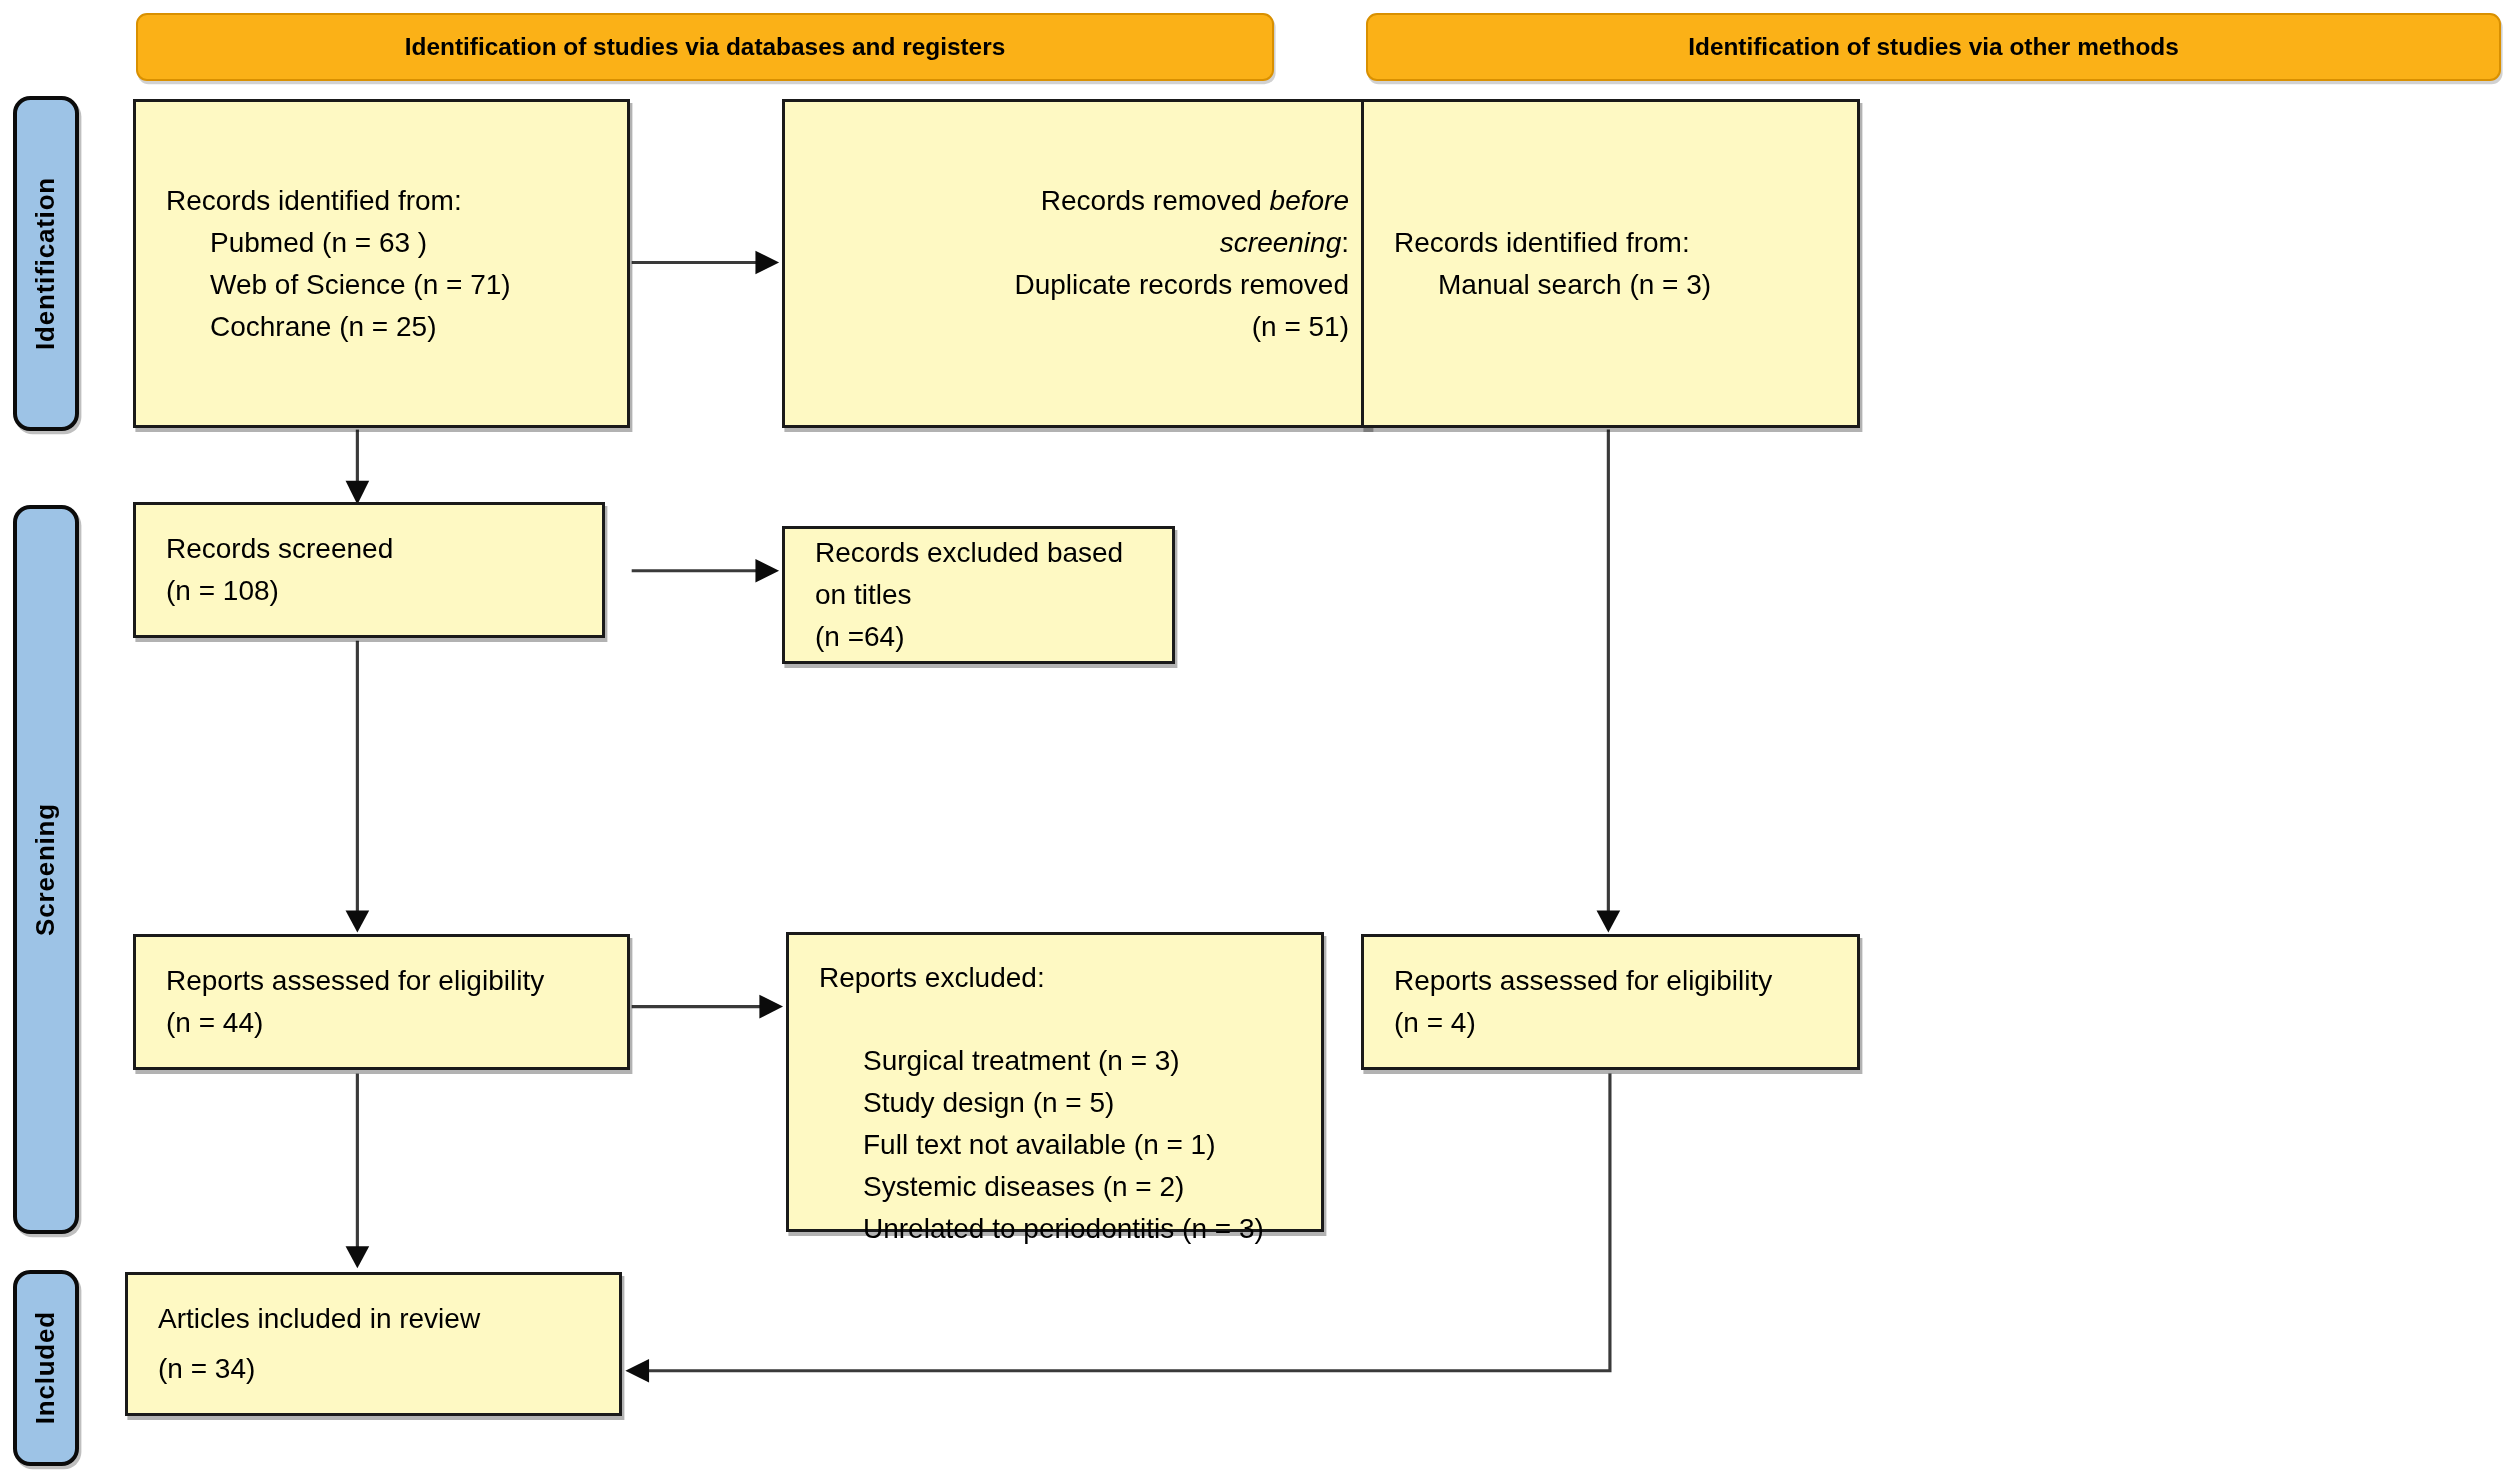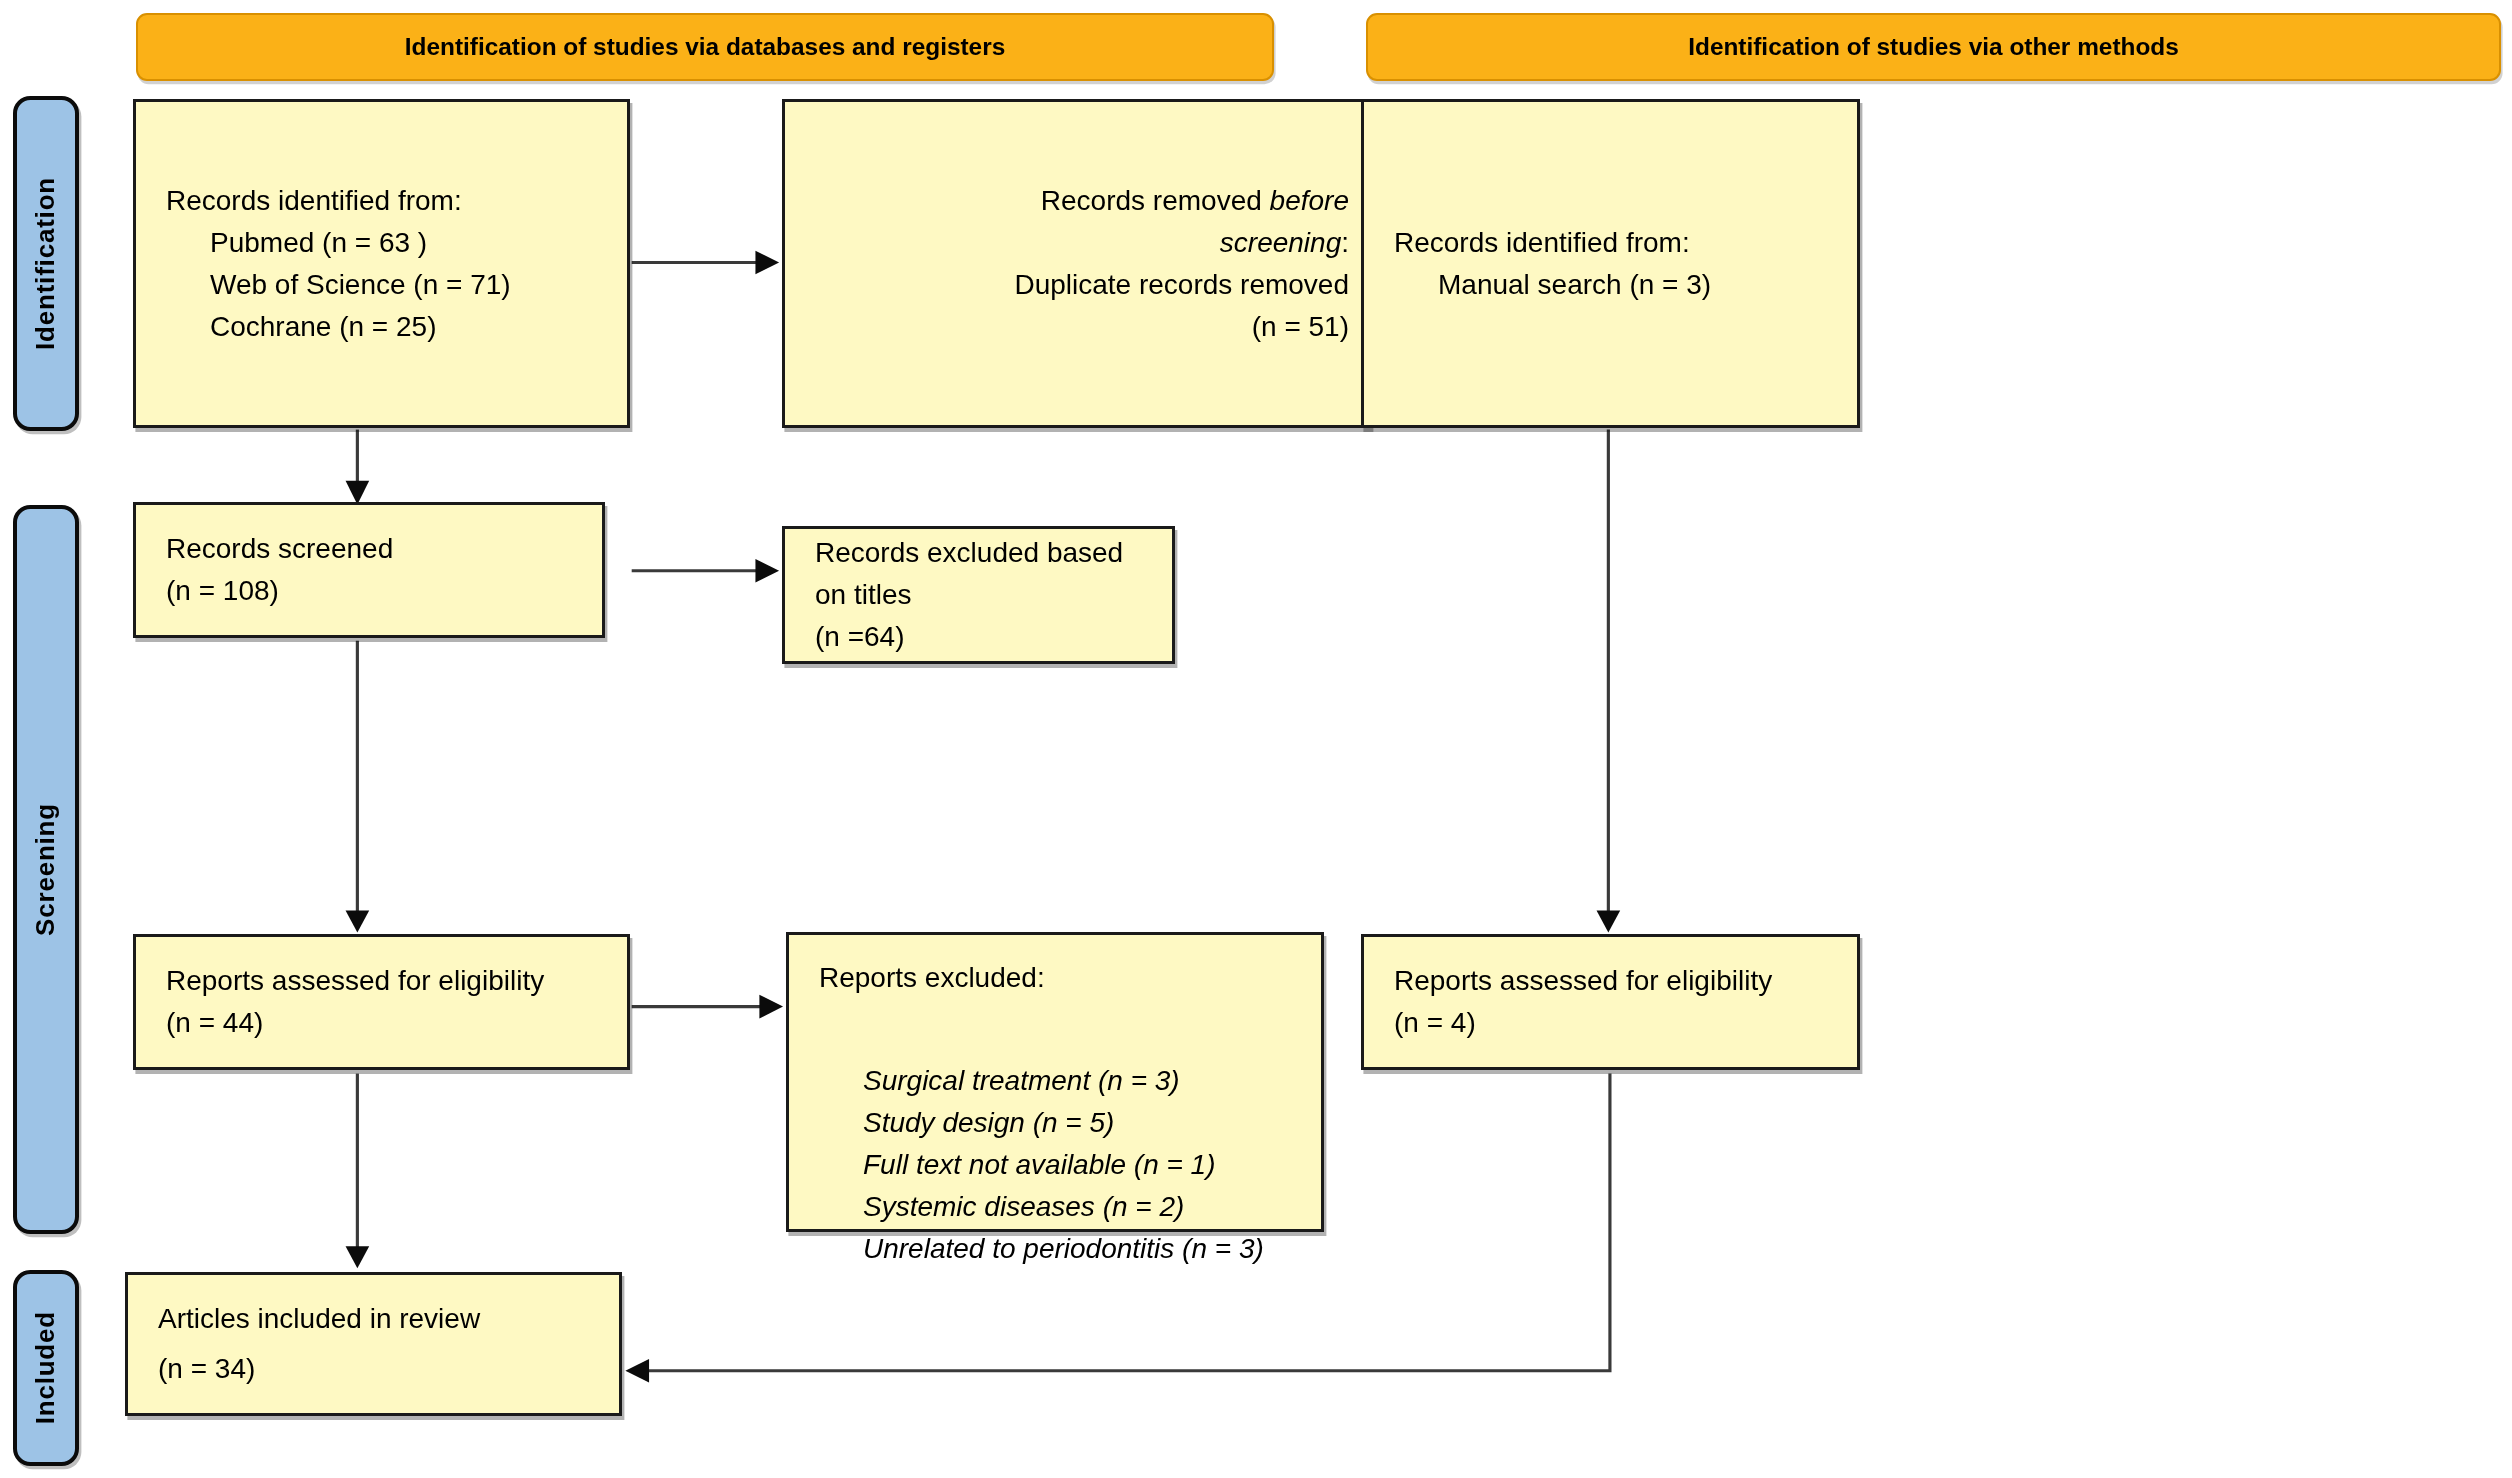--- a/index.html
+++ b/index.html
@@ -65,21 +65,21 @@
   }
   .fbox .indent{padding-left:44px;}
   .fbox em{font-style:italic;}
   #box-records-identified-db{left:133px;top:99px;width:497px;height:329px;}
   #box-records-removed{left:782px;top:99px;width:589px;height:329px;text-align:right;}
   #box-records-identified-other{left:1361px;top:99px;width:499px;height:329px;}
   #box-records-screened{left:133px;top:502px;width:472px;height:136px;}
   #box-records-excluded-titles{left:782px;top:502px;width:393px;height:138px;margin-top:24px;}
   #box-reports-assessed-db{left:133px;top:934px;width:497px;height:136px;}
   #box-reports-excluded{left:786px;top:932px;width:538px;height:300px;justify-content:flex-start;padding-top:22px;}
-  #box-reports-excluded .reasons{margin-top:61px;font-style:italic;}
+  #box-reports-excluded .reasons{margin-top:41px;}
   #box-reports-assessed-other{left:1361px;top:934px;width:499px;height:136px;}
   #box-articles-included{left:125px;top:1272px;width:497px;height:144px;gap:8px;}
   
   #arrow-layer{position:absolute;left:0;top:0;width:2512px;height:1478px;pointer-events:none;}
   #arrow-layer line, #arrow-layer polyline{stroke:var(--arrow);stroke-width:4;fill:none;}
   #arrow-layer polygon{fill:#0b0b0b;stroke:none;}
 </style>
 </head>
 <body>
 

